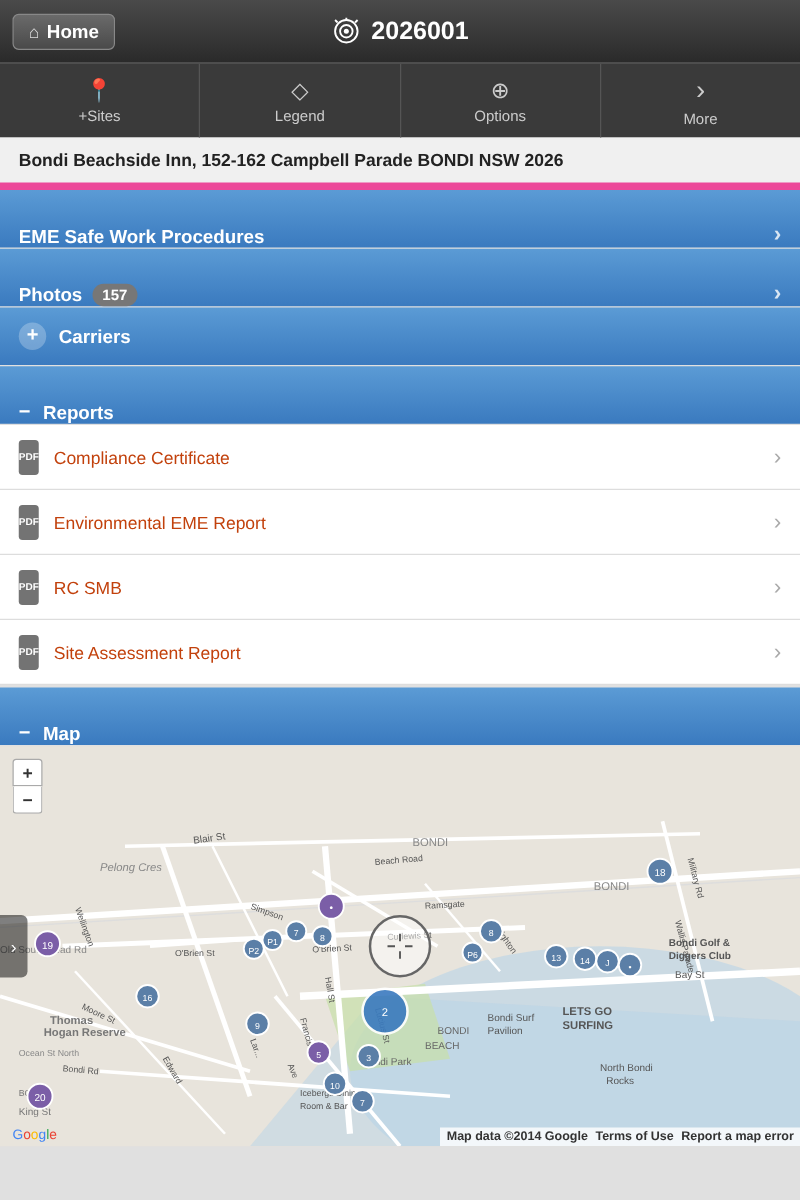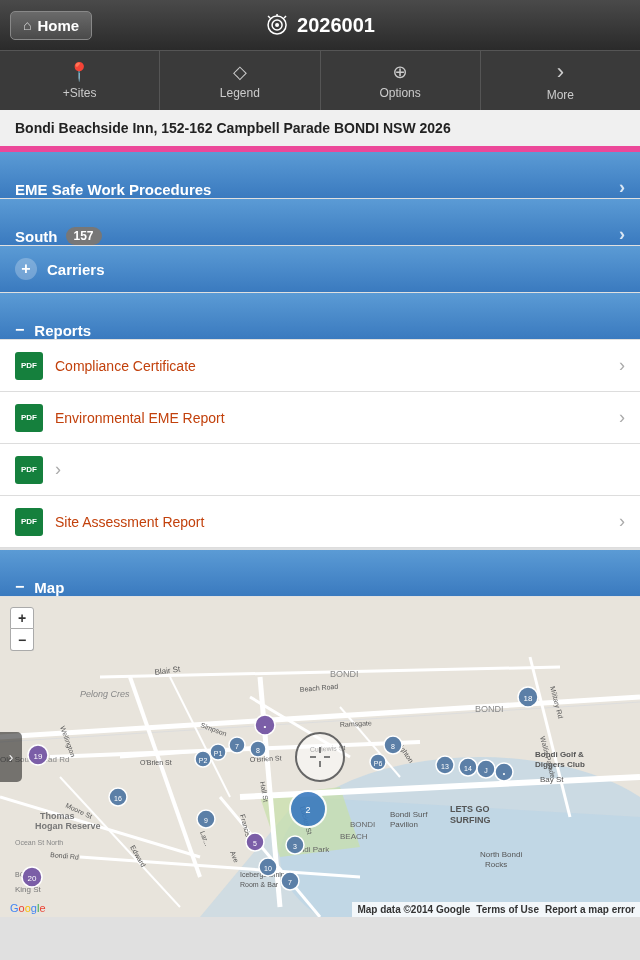--- a/index.html
+++ b/index.html
@@ -125,23 +125,23 @@
     .list-item {
       background: #fff;
       border-bottom: 1px solid #ddd;
       display: flex;
       align-items: center;
       padding: 0 15px;
       height: 52px;
       cursor: pointer;
     }
     .list-item .pdf-icon {
-      width: 28px;
+      width: 16px;
       height: 28px;
-      background: #15803d;
+      background: #737373;
       color: #fff;
       font-size: 8px;
       font-weight: bold;
       display: flex;
       align-items: center;
       justify-content: center;
       border-radius: 3px;
       margin-right: 12px;
       flex-shrink: 0;
     }
@@ -329,21 +329,21 @@
 <div class="address-bar">
   <span>Bondi Beachside Inn, 152-162 Campbell Parade BONDI NSW 2026</span>
 </div>
 
 <div class="section-header">
   <span>EME Safe Work Procedures</span>
   <span class="chevron">›</span>
 </div>
 
 <div class="section-header">
-  <span>South</span>
+  <span>Photos</span>
   <span class="badge">157</span>
   <span class="chevron">›</span>
 </div>
 
 <div class="carriers-header">
   <span class="plus-icon">+</span>
   <span>Carriers</span>
 </div>
 
 <div class="section-header">
@@ -357,20 +357,21 @@
     <span class="item-label">Compliance Certificate</span>
     <span class="item-chevron">›</span>
   </div>
   <div class="list-item">
     <div class="pdf-icon">PDF</div>
     <span class="item-label">Environmental EME Report</span>
     <span class="item-chevron">›</span>
   </div>
   <div class="list-item">
     <div class="pdf-icon">PDF</div>
+    <span class="item-label">RC SMB</span>
     <span class="item-chevron">›</span>
   </div>
   <div class="list-item">
     <div class="pdf-icon">PDF</div>
     <span class="item-label">Site Assessment Report</span>
     <span class="item-chevron">›</span>
   </div>
 </div>
 
 <div class="map-section">

